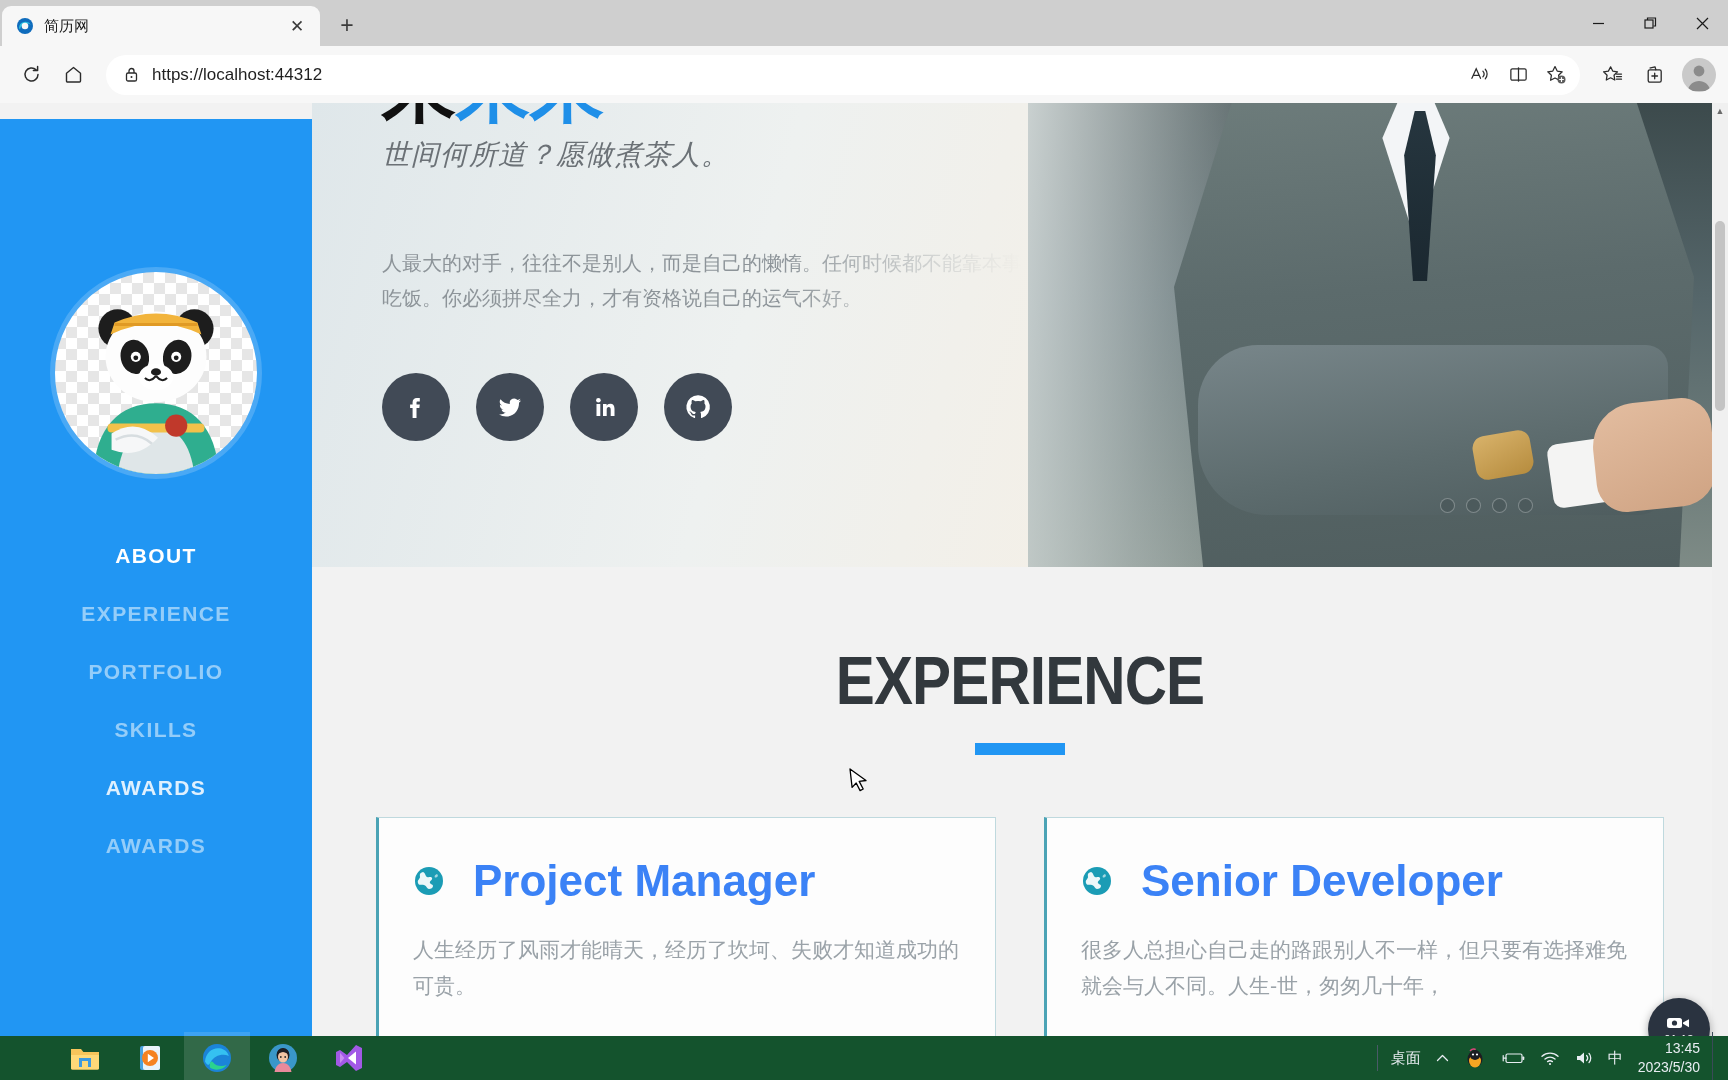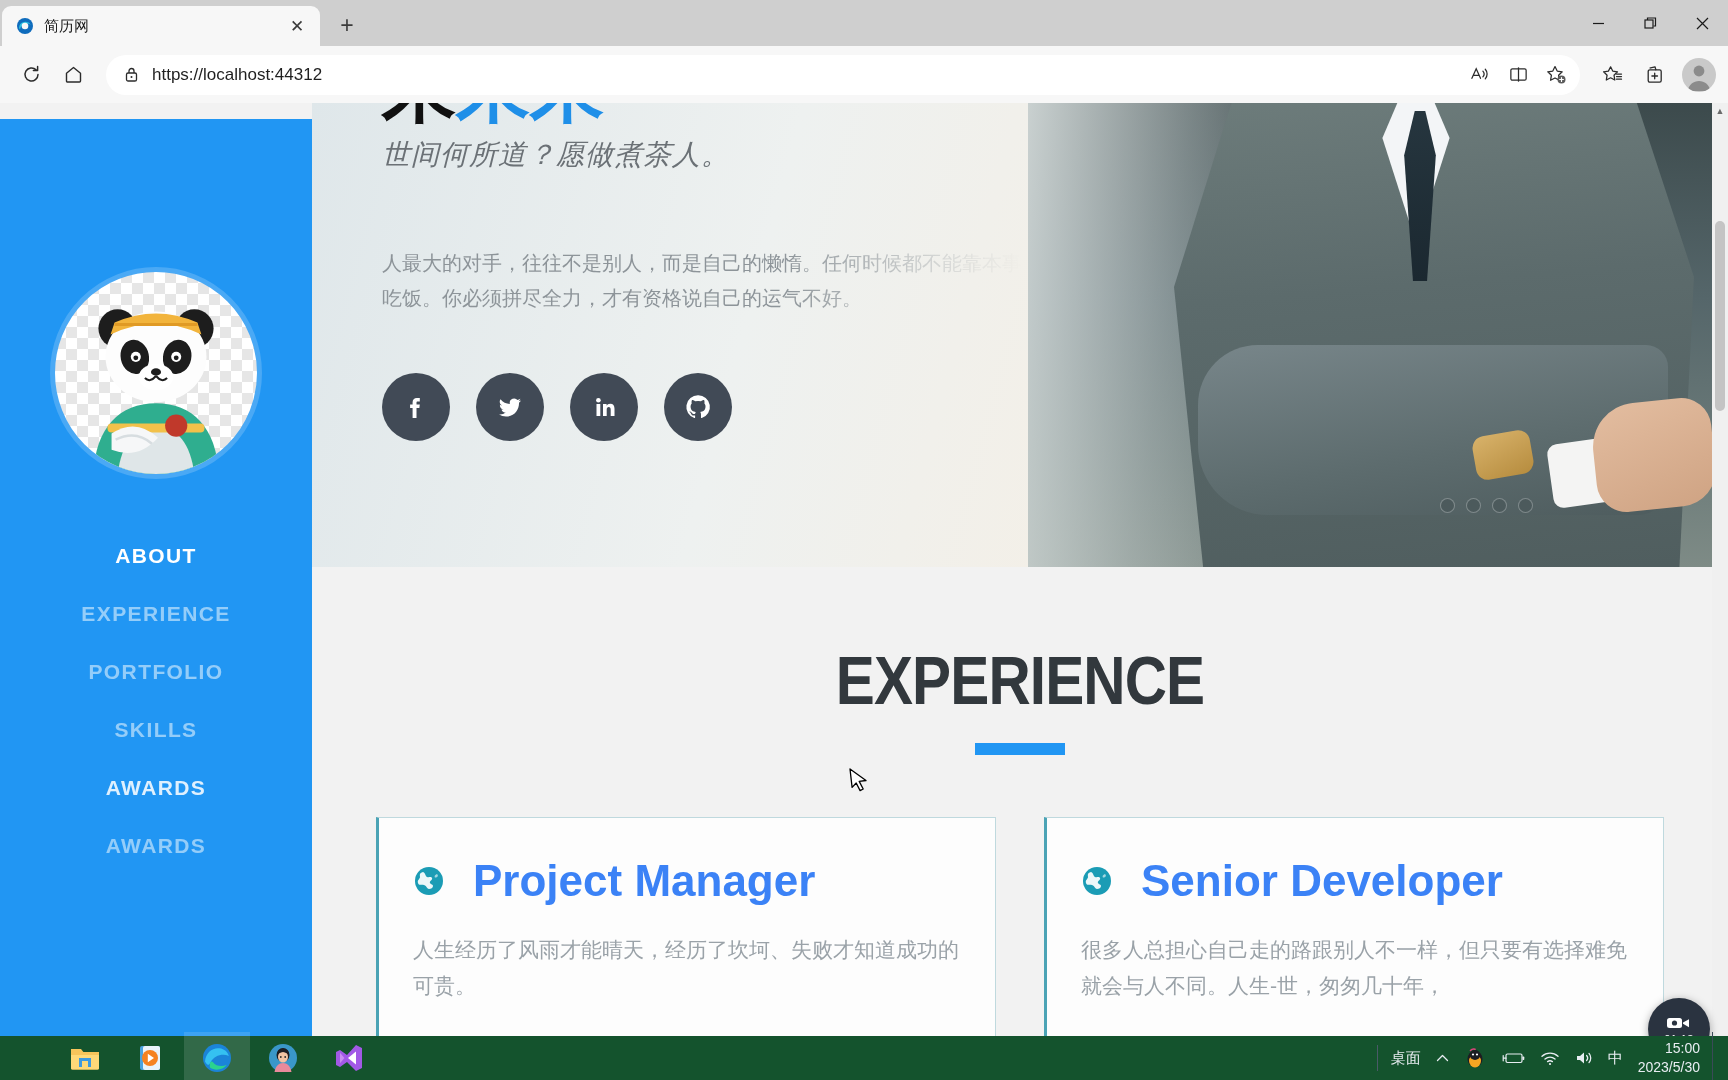--- a/index.html
+++ b/index.html
@@ -585,18 +585,18 @@
       </svg>
     </div>
     <div class="tray-item">
       <svg width="20" height="16" viewBox="0 0 20 16">
         <path d="M3 6h3l4-3.4v11L6 10H3z" fill="#e8edf2"></path>
         <path d="M12.6 5.4a4 4 0 0 1 0 5.2M15 3.4a7 7 0 0 1 0 9.2" fill="none" stroke="#e8edf2" stroke-width="1.3" stroke-linecap="round"></path>
       </svg>
     </div>
     <div class="tray-item tray-text">中</div>
     <div class="clock">
-      <div>15:00</div>
+      <div>13:45</div>
       <div>2023/5/30</div>
     </div>
     <div class="showdesktop"></div>
   </div>
 </div>
 
 </body></html>

